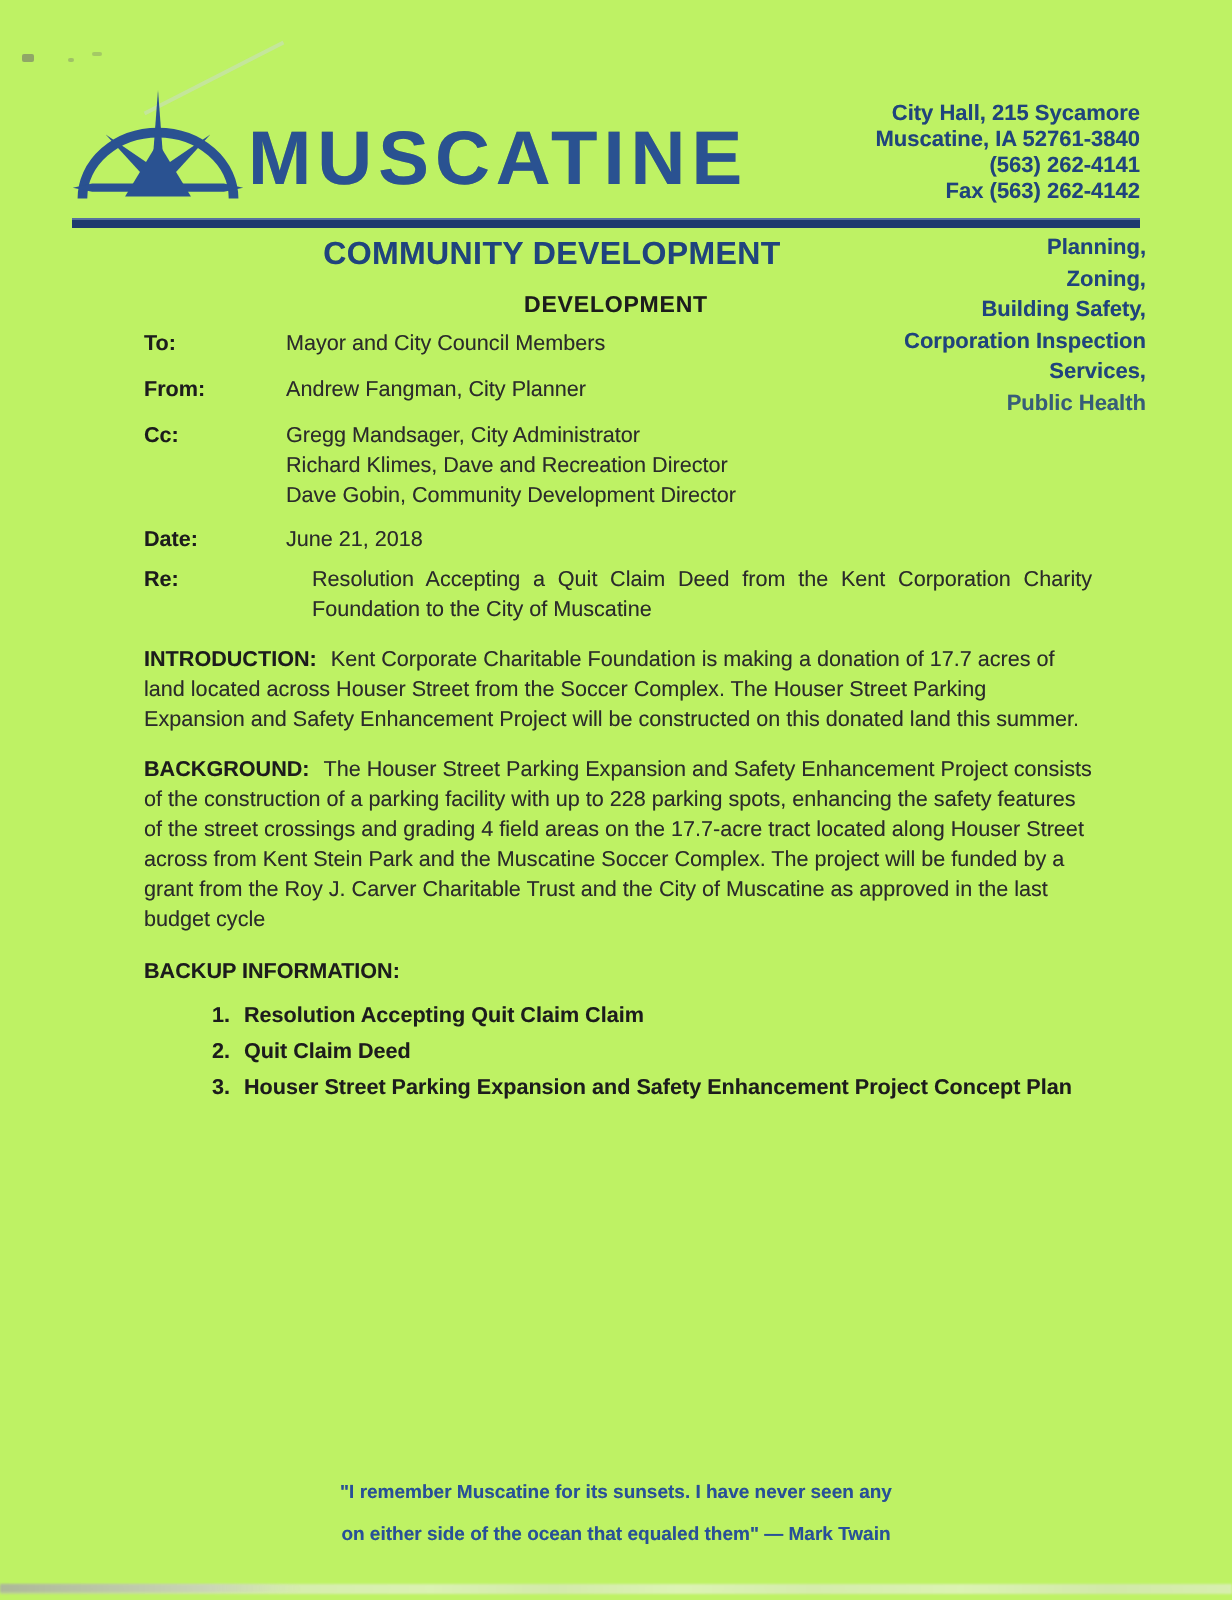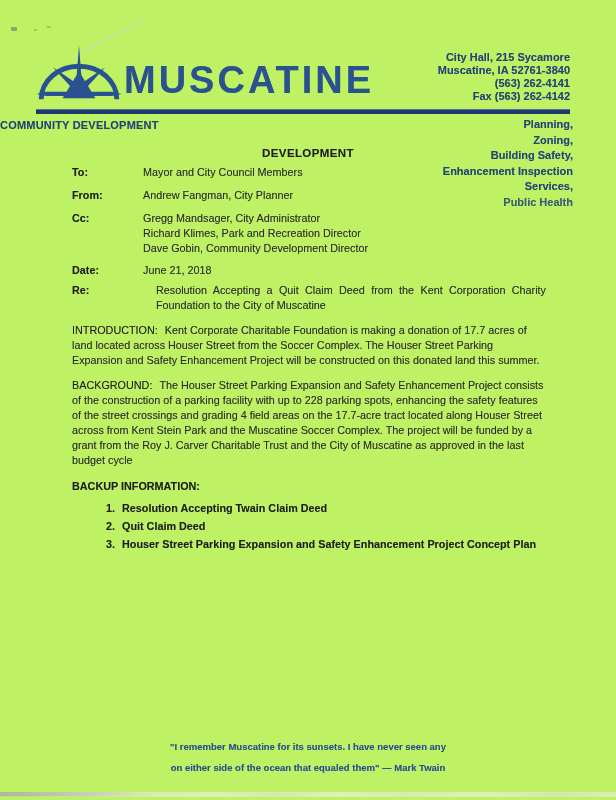--- a/index.html
+++ b/index.html
@@ -41,22 +41,22 @@
   }
   .contact {
     margin-left:auto; text-align:right; color:#1f447e; font-weight:bold;
     font-size:11px; line-height:13px; padding-bottom:3px; white-space:nowrap;
   }
   .rule {
     position:absolute; top:110px; left:36px; width:534px; height:4px;
     background:#1d3a6e; box-shadow:0 -1px 0 #56719f; text-shadow:none;
   }
   .dept {
-    position:absolute; top:119px; left:0; width:552px; text-align:left;
-    color:#1f447e; font-weight:bold; font-size:11px; letter-spacing:.2px;
+    position:absolute; top:119px; left:0; width:552px; text-align:center;
+    color:#1f447e; font-weight:bold; font-size:16px; letter-spacing:.2px;
   }
   .services {
     position:absolute; top:117px; right:43px; text-align:right;
     color:#1f447e; font-weight:bold; font-size:11px; line-height:15.5px;
   }
   .services div:last-child { opacity:.85; }
   .memo-title {
     position:absolute; top:147px; left:0; width:616px; text-align:center;
     font-weight:bold; font-size:11.5px; letter-spacing:.4px; color:#1c1c1c;
   }
@@ -64,21 +64,21 @@
   
   .memo-body { position:absolute; top:165px; left:72px; width:474px; font-size:10.8px; line-height:15px; }
   .field-row { display:flex; margin-bottom:7px; }
   .field-row.gap-lg { margin-bottom:8px;align-items:flex-end; }
   .field-label { width:71px; flex:0 0 auto; font-weight:bold; color:#1c1c1c; }
   .field-value { flex:1; }
   .field-value.justify { text-align:justify;margin-left:13px; }
   .field-row.date-row { margin-bottom:5px;align-items:center; }
 
   .body-par { margin:10px 0 0 0; }
-  .par-head { font-weight:normal; color:#1c1c1c; padding-right:7px; }
+  .par-head { font-weight:bold; color:#1c1c1c; padding-right:7px; }
   .body-par.justify { text-align:justify; }
 
   .backup-head { margin-top:11px; font-weight:bold; color:#1c1c1c; }
   ol.backup-list { margin:7px 0 0 0; padding-left:46px; }
   ol.backup-list li { font-weight:bold; color:#1c1c1c; margin-bottom:3px; padding-left:4px; }
 
   
   .footer {
     position:absolute; top:736px; left:0; width:616px; text-align:center;
     color:#27509b; font-weight:bold; font-size:9.5px; line-height:21px;
@@ -110,21 +110,21 @@
       <div>(563) 262-4141</div>
       <div>Fax (563) 262-4142</div>
     </div>
   </div>
   <div class="rule"></div>
   <div class="dept">COMMUNITY DEVELOPMENT</div>
   <div class="services">
     <div>Planning,</div>
     <div>Zoning,</div>
     <div>Building Safety,</div>
-    <div>Enhancement Inspection</div>
+    <div>Corporation Inspection</div>
     <div>Services,</div>
     <div>Public Health</div>
   </div>
   <div class="memo-title">DEVELOPMENT</div>
 
   <div class="memo-body">
 
     <div class="field-row gap-lg">
       <div class="field-label">To:</div>
       <div class="field-value">Mayor and City Council Members</div>
@@ -132,21 +132,21 @@
 
     <div class="field-row gap-lg">
       <div class="field-label">From:</div>
       <div class="field-value">Andrew Fangman, City Planner</div>
     </div>
 
     <div class="field-row">
       <div class="field-label">Cc:</div>
       <div class="field-value">
         <div>Gregg Mandsager, City Administrator</div>
-        <div>Richard Klimes, Park and Recreation Director</div>
+        <div>Richard Klimes, Dave and Recreation Director</div>
         <div>Dave Gobin, Community Development Director</div>
       </div>
     </div>
 
     <div class="field-row date-row">
       <div class="field-label">Date:</div>
       <div class="field-value">June 21, 2018</div>
     </div>
 
     <div class="field-row">
@@ -154,21 +154,21 @@
       <div class="field-value justify">Resolution Accepting a Quit Claim Deed from the Kent Corporation Charity Foundation to the City of Muscatine</div>
     </div>
 
     <p class="body-par"><span class="par-head">INTRODUCTION:</span><span>Kent Corporate Charitable Foundation is making a donation of 17.7 acres of land located across Houser Street from the Soccer Complex.  The Houser Street Parking Expansion and Safety Enhancement Project will be constructed on this donated land this summer.</span></p>
 
     <p class="body-par"><span class="par-head">BACKGROUND:</span><span>The Houser Street Parking Expansion and Safety Enhancement Project consists of the construction of a parking facility with up to 228 parking spots, enhancing the safety features of the street crossings and grading 4 field areas on the 17.7-acre tract located along Houser Street across from Kent Stein Park and the Muscatine Soccer Complex.  The project will be funded by a grant from the Roy J. Carver Charitable Trust and the City of Muscatine as approved in the last budget cycle</span></p>
 
 
     <div class="backup-head">BACKUP INFORMATION:</div>
     <ol class="backup-list">
-      <li>Resolution Accepting Twain Claim Deed</li>
+      <li>Resolution Accepting Quit Claim Claim</li>
       <li>Quit Claim Deed</li>
       <li>Houser Street Parking Expansion and Safety Enhancement Project Concept Plan</li>
     </ol>
   </div>
 
   <div class="footer">
     <div>"I remember Muscatine for its sunsets. I have never seen any</div>
     <div>on either side of the ocean that equaled them" — Mark Twain</div>
   </div>
 

